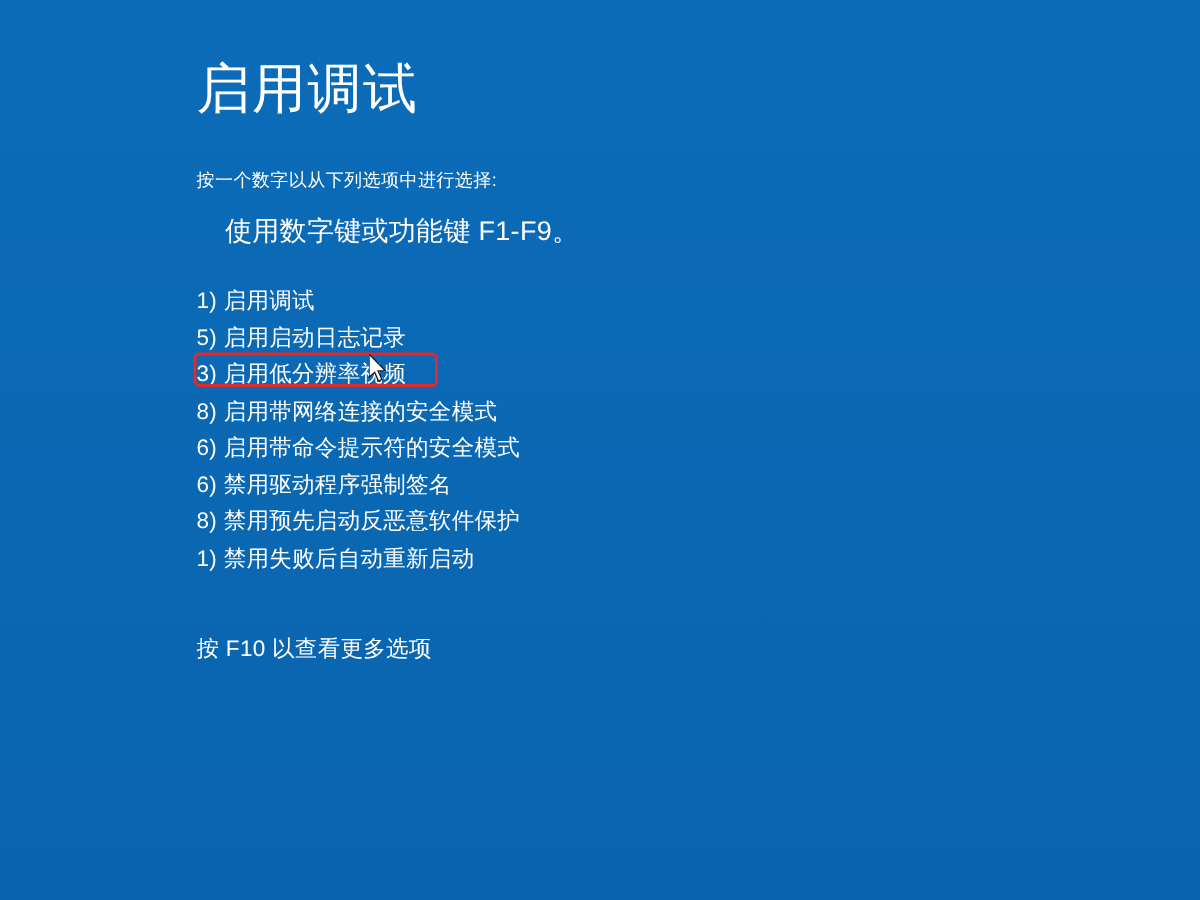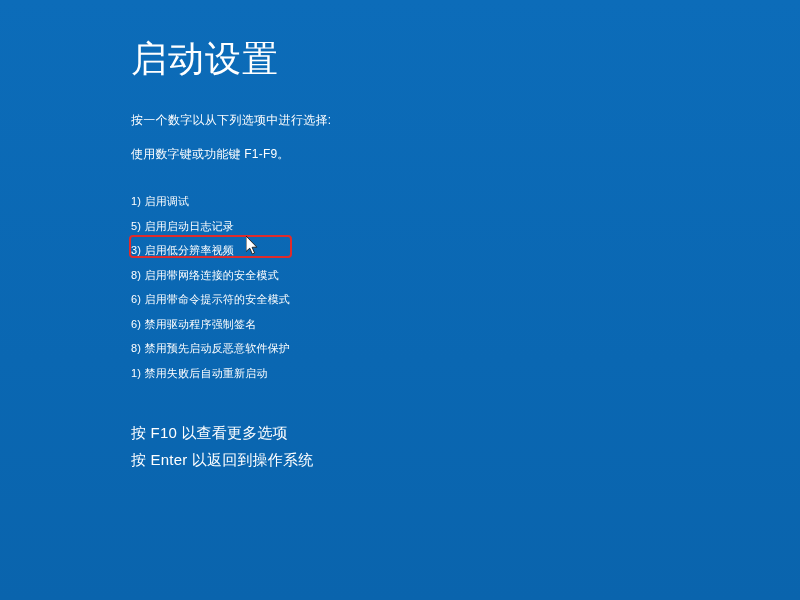--- a/index.html
+++ b/index.html
@@ -37,30 +37,31 @@
     margin: 0 0 0 0;
     padding-top: 6px;
   }
   .subtitle {
     font-size: 12px;
     line-height: 22px;
     margin-top: 27px;
     letter-spacing: 0.3px;
   }
   .hint {
-    font-size: 12px;
+    font-size: 18px;
     line-height: 18px;
     margin-top: 14px;
     letter-spacing: 0.2px;
+    margin-left: 19px;
   }
   .options {
     margin-top: 26px;
   }
   .option {
-    font-size: 11px;
+    font-size: 15px;
     line-height: 24.5px;
     letter-spacing: 0.2px;
     white-space: nowrap;
     position: relative;
     display: block;
     padding: 0;
   }
   .footer {
     margin-top: 34px;
   }
@@ -88,38 +89,37 @@
     width: 14px;
     height: 20px;
     pointer-events: none;
   }
 </style>
 </head>
 <body>
 
 <div class="screen">
   <div class="content">
-    <h1 class="title">启动设置</h1>
+    <h1 class="title">启用调试</h1>
     <div class="subtitle">按一个数字以从下列选项中进行选择:</div>
     <div class="hint">使用数字键或功能键 F1-F9。</div>
 
     <div class="options">
       <div class="option">1) 启用调试</div>
       <div class="option">5) 启用启动日志记录</div>
       <div class="option">3) 启用低分辨率视频</div>
       <div class="option">8) 启用带网络连接的安全模式</div>
       <div class="option">6) 启用带命令提示符的安全模式</div>
       <div class="option">6) 禁用驱动程序强制签名</div>
       <div class="option">8) 禁用预先启动反恶意软件保护</div>
       <div class="option">1) 禁用失败后自动重新启动</div>
     </div>
 
     <div class="footer">
       <div class="footer-line">按 F10 以查看更多选项</div>
-      <div class="footer-line">按 Enter 以返回到操作系统</div>
     </div>
   </div>
 
   <div class="highlight-box"></div>
 
   <svg class="cursor" viewBox="0 0 14 20">
     <polygon points="0,0 0,15.5 3.8,12.2 6.3,18 8.6,17 6.1,11.3 10.8,11.1" fill="#ffffff" stroke="#1a1a1a" stroke-width="0.9"></polygon>
   </svg>
 </div>
 

